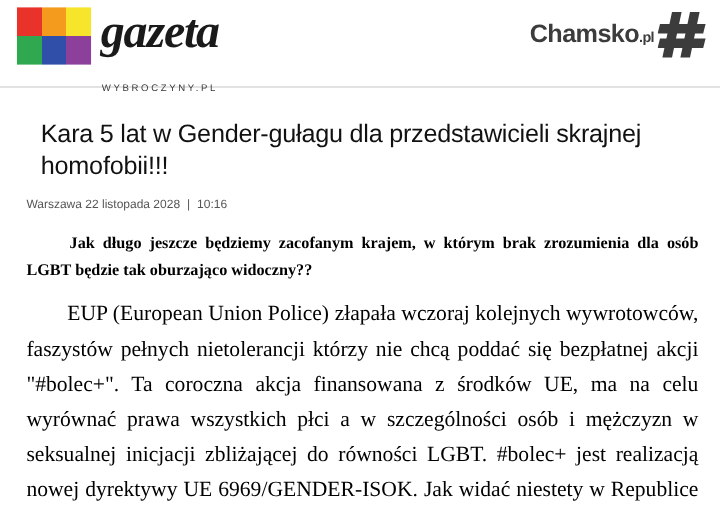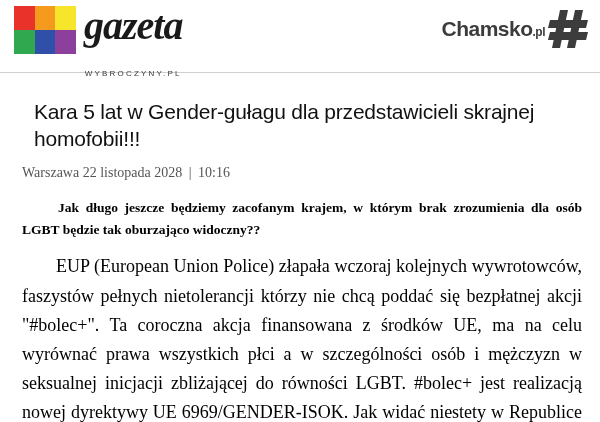--- a/index.html
+++ b/index.html
@@ -101,22 +101,22 @@
     font-family: "Liberation Sans", sans-serif;
     font-size: 21px;
     font-weight: normal;
     line-height: 1.28;
     color: #111111;
     margin: 12px;
     letter-spacing: -0.2px;
   }
 
   .byline {
-    font-family: Liberation Serif, serif;
-    font-size: 14px;
+    font-family: Liberation Sans, sans-serif;
+    font-size: 10px;
     color: #555555;
     margin-top: 7px;
     margin-bottom: 9px;
   }
   .byline .sep { margin: 0 3px; }
 
   .lead {
     font-size: 13.5px;
     font-weight: bold;
     line-height: 1.62;

